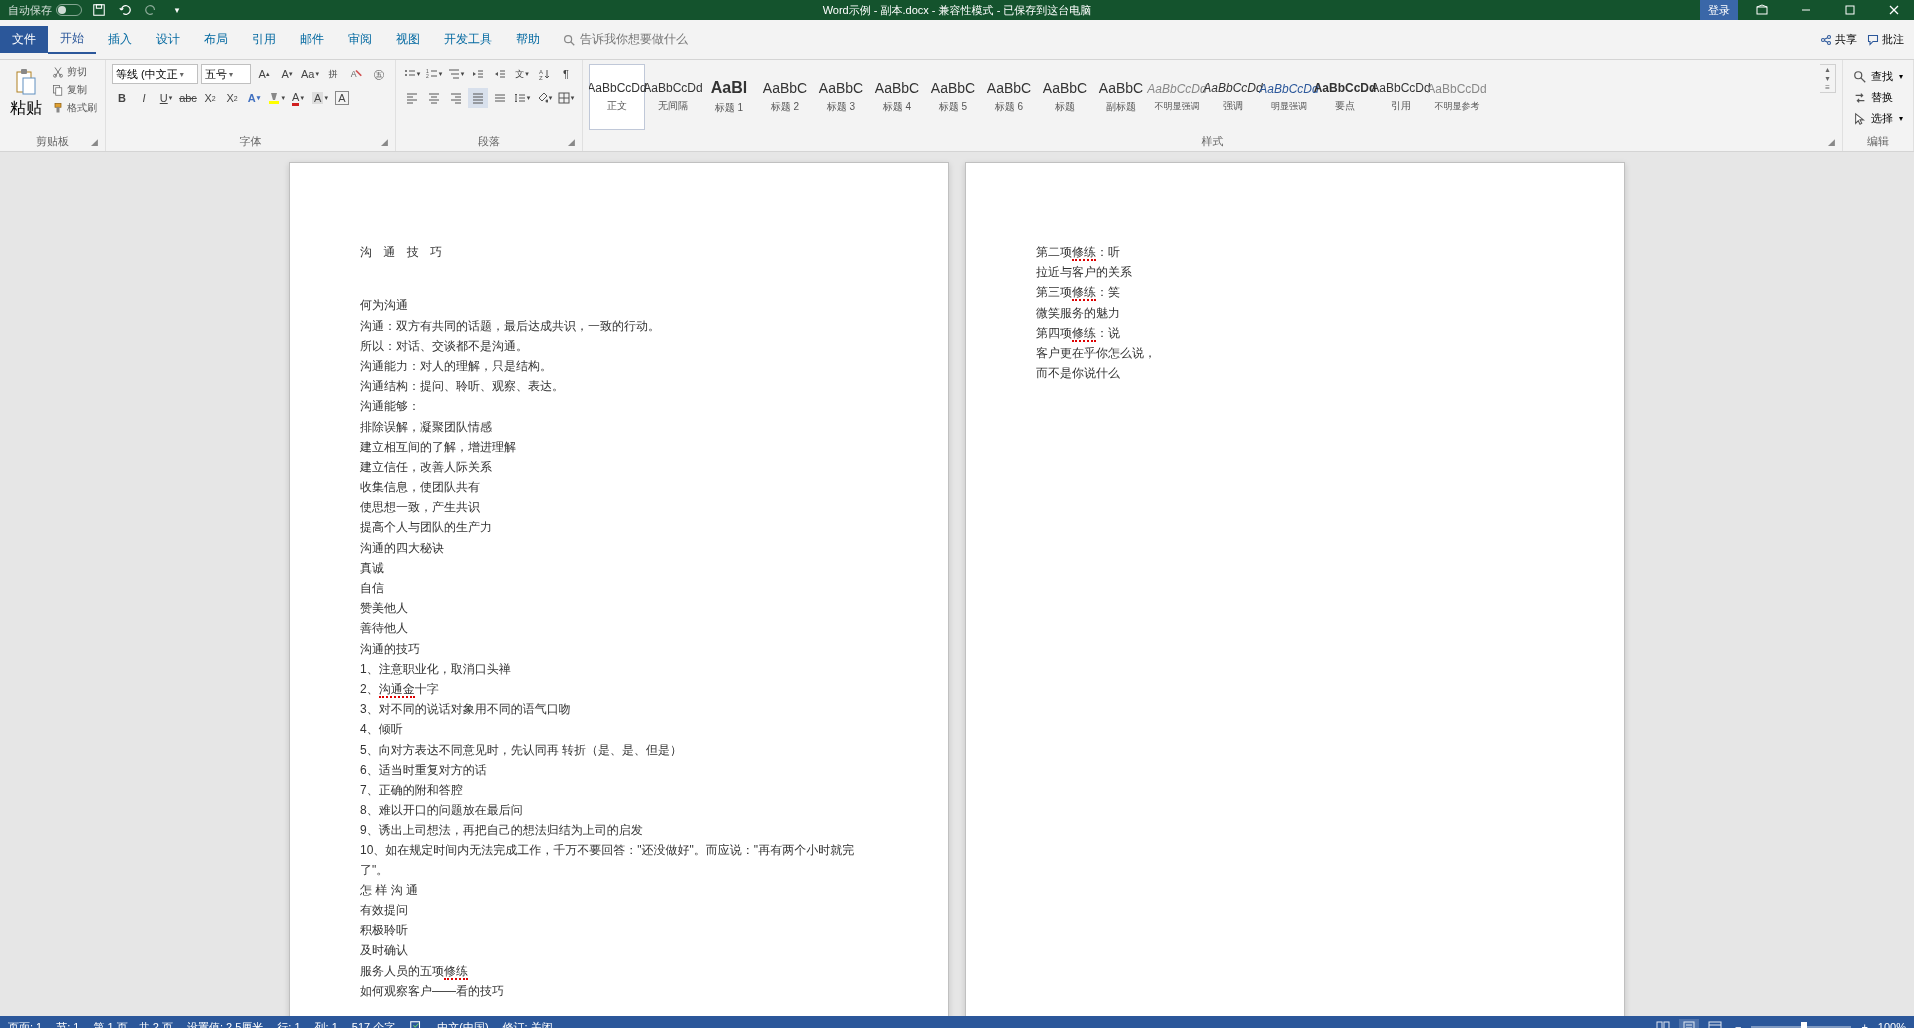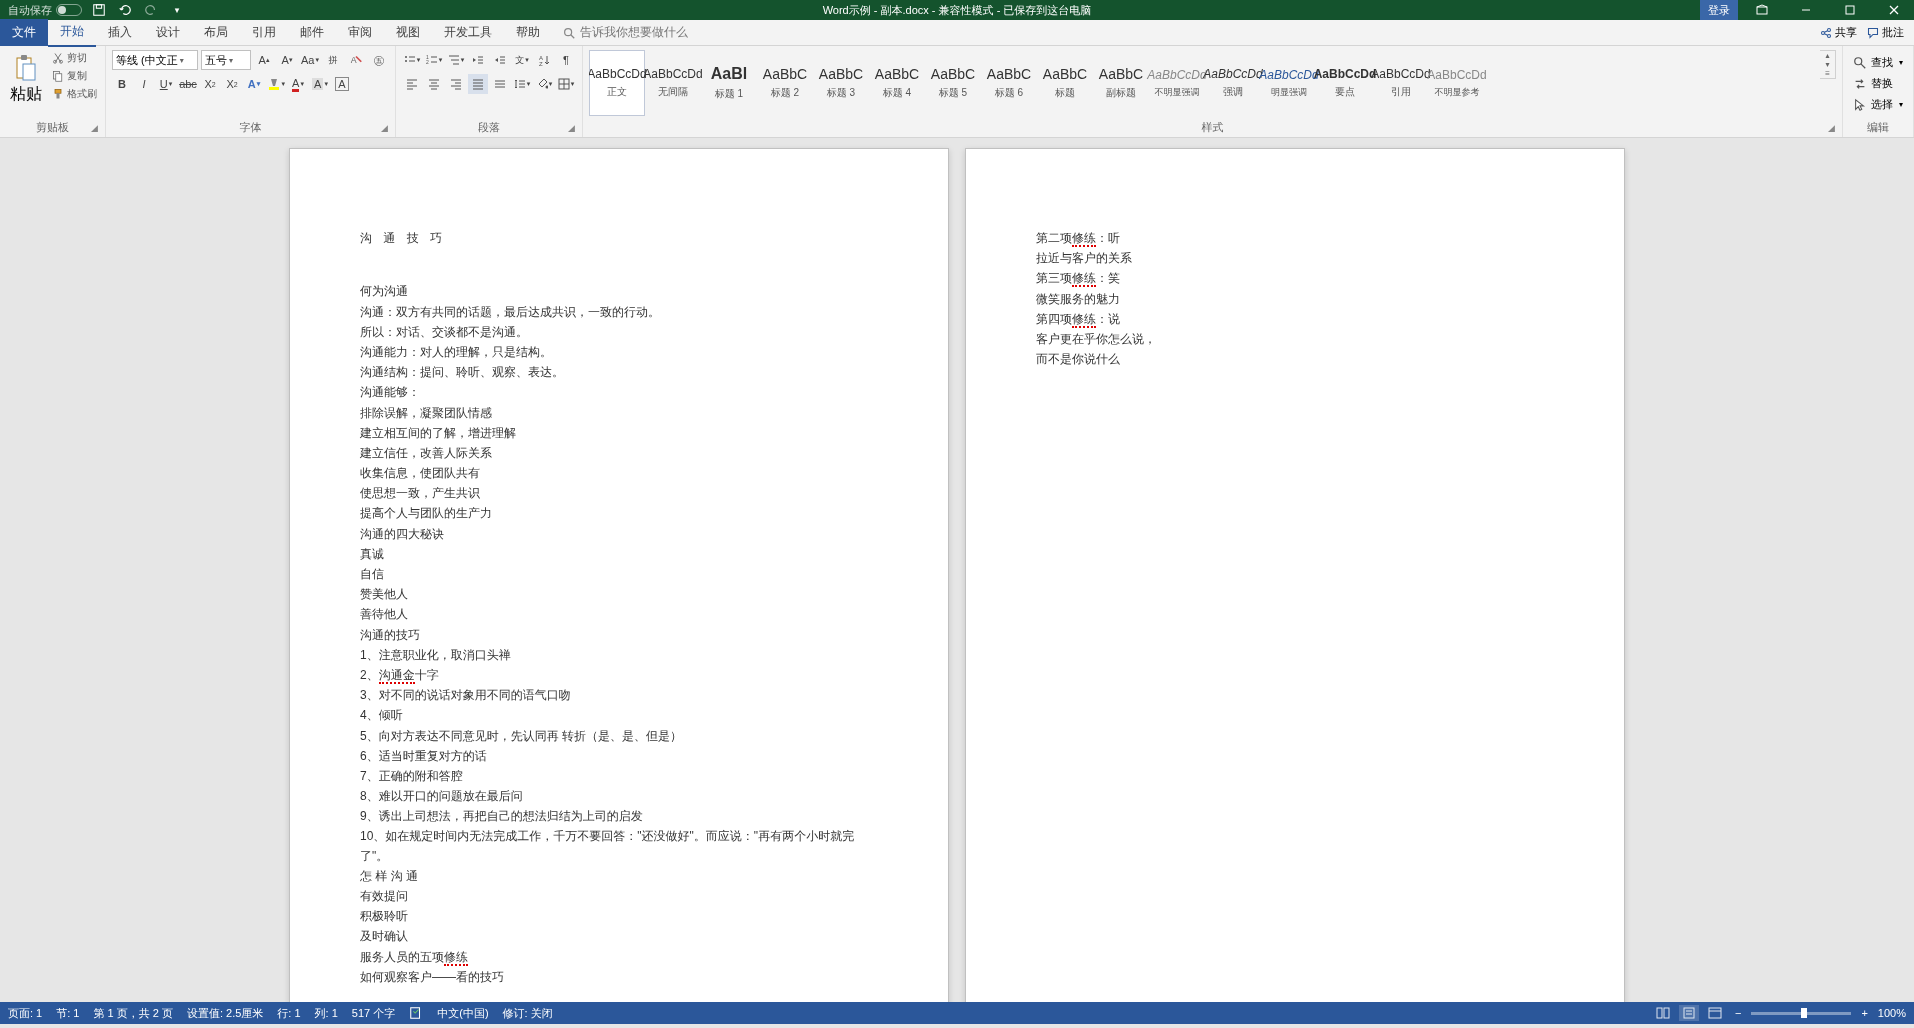--- a/index.html
+++ b/index.html
@@ -15,29 +15,29 @@
       position: relative;
     }
     .titlebar-left { display: flex; align-items: center; gap: 8px; padding-left: 8px; }
     .qat-item { width: 18px; height: 18px; display: inline-flex; align-items: center; justify-content: center; cursor: pointer; }
     .titlebar-center { position: absolute; left: 50%; transform: translateX(-50%); white-space: nowrap; }
     .titlebar-right { position: absolute; right: 0; display: flex; align-items: center; gap: 4px; }
     .login-btn { background: #3a67a8; padding: 3px 8px; cursor: pointer; }
     .win-btn { width: 40px; height: 24px; display: flex; align-items: center; justify-content: center; cursor: pointer; }
     
     .tabbar {
-      height: 26px;
+      height: 40px;
       background: #f3f3f3;
       border-bottom: 1px solid #d4d4d4;
       display: flex;
       align-items: center;
       font-size: 12px;
       position: relative;
     }
-    .tab { padding: 5px 12px; cursor: pointer; color: #404040; }
+    .tab { padding: 5px 12px; cursor: pointer; color: #0369a1; }
     .tab.file { background: #2b579a; color: #fff; }
     .tab.active { color: #2b579a; border-bottom: 2px solid #2b579a; }
     .tabbar-right { position: absolute; right: 10px; display: flex; gap: 10px; font-size: 11px; }
     .tab-search { display: flex; align-items: center; gap: 4px; color: #777; padding-left: 10px; }
     
     .ribbon {
       height: 92px;
       background: #f3f3f3;
       border-bottom: 1px solid #d4d4d4;
       display: flex;

